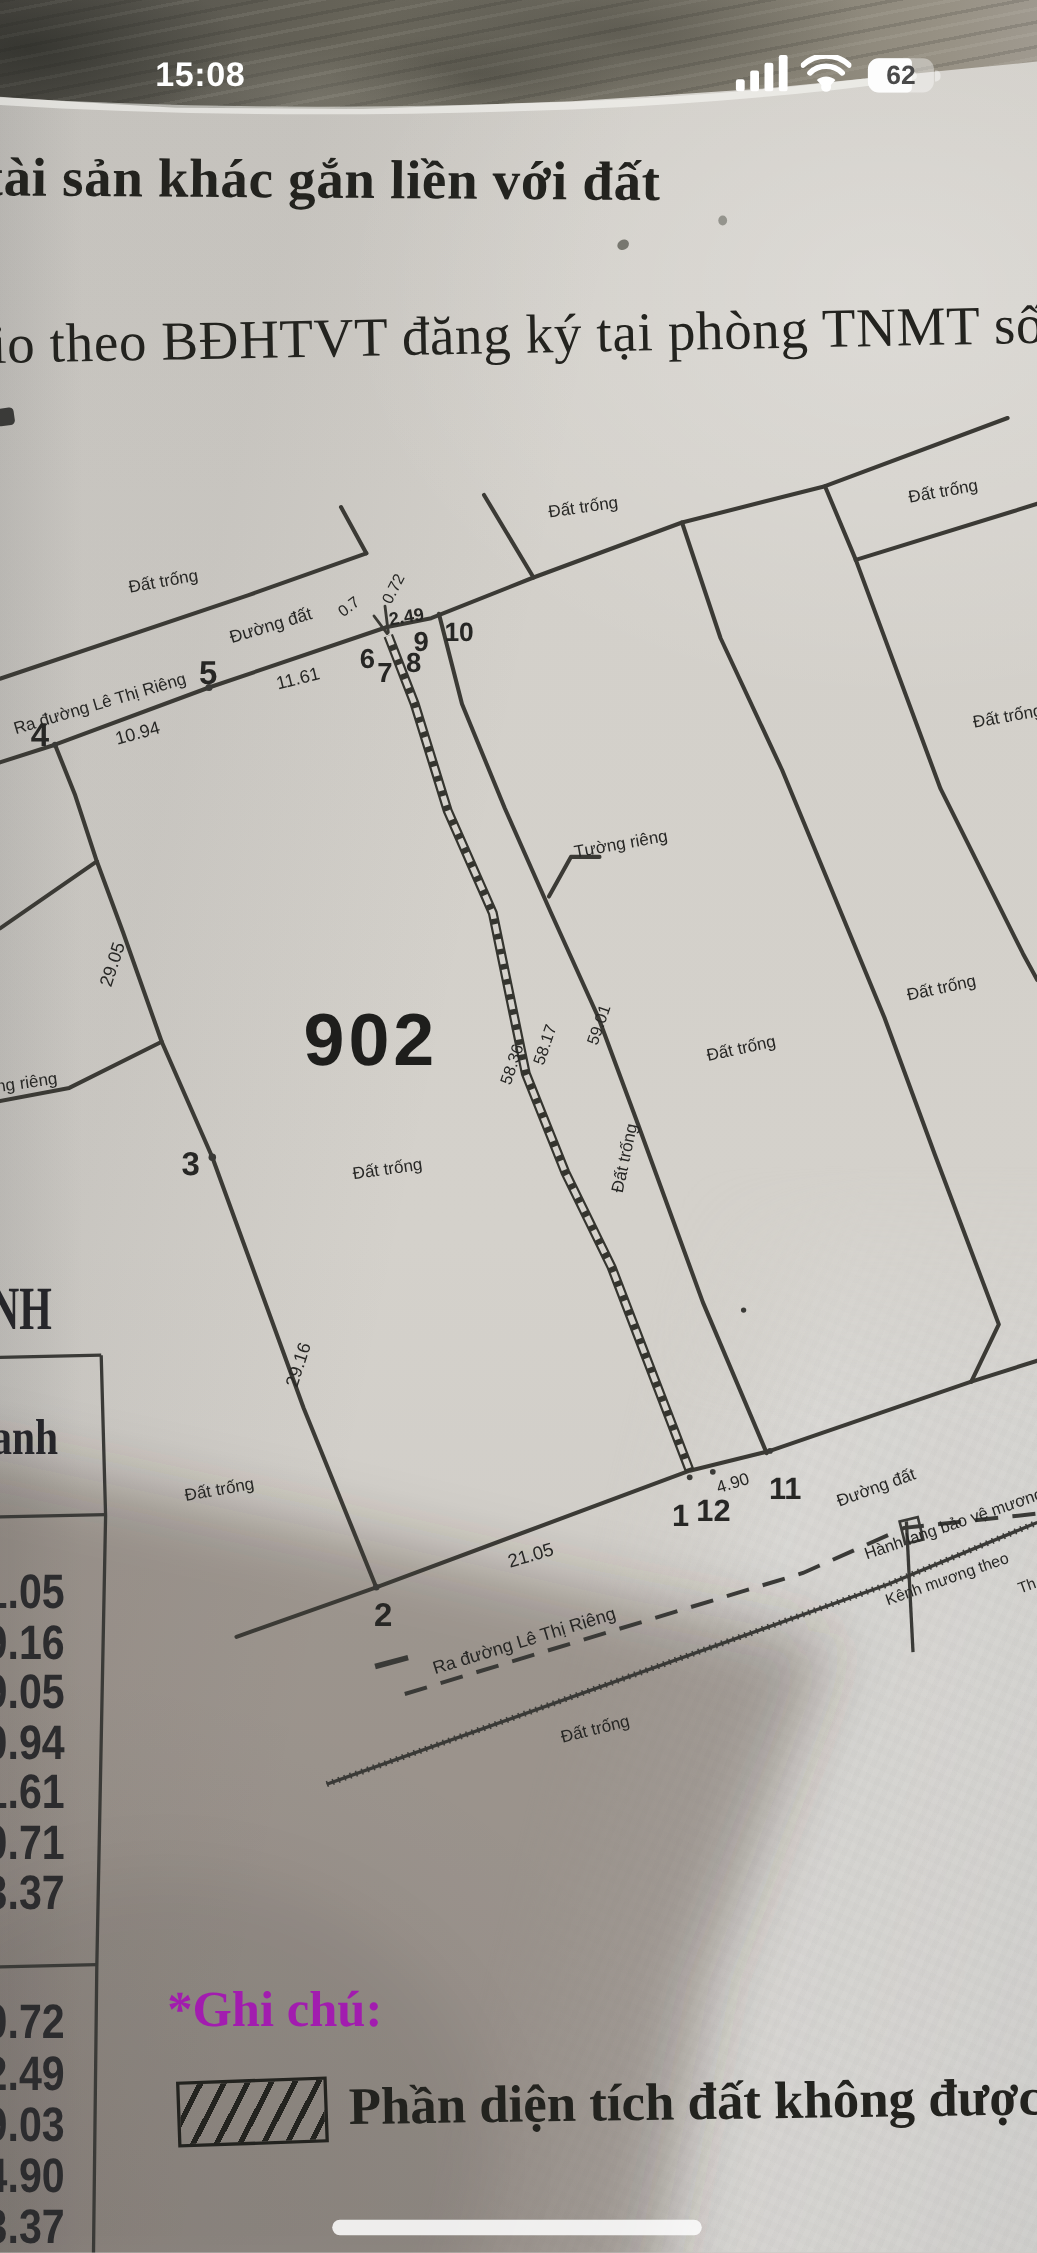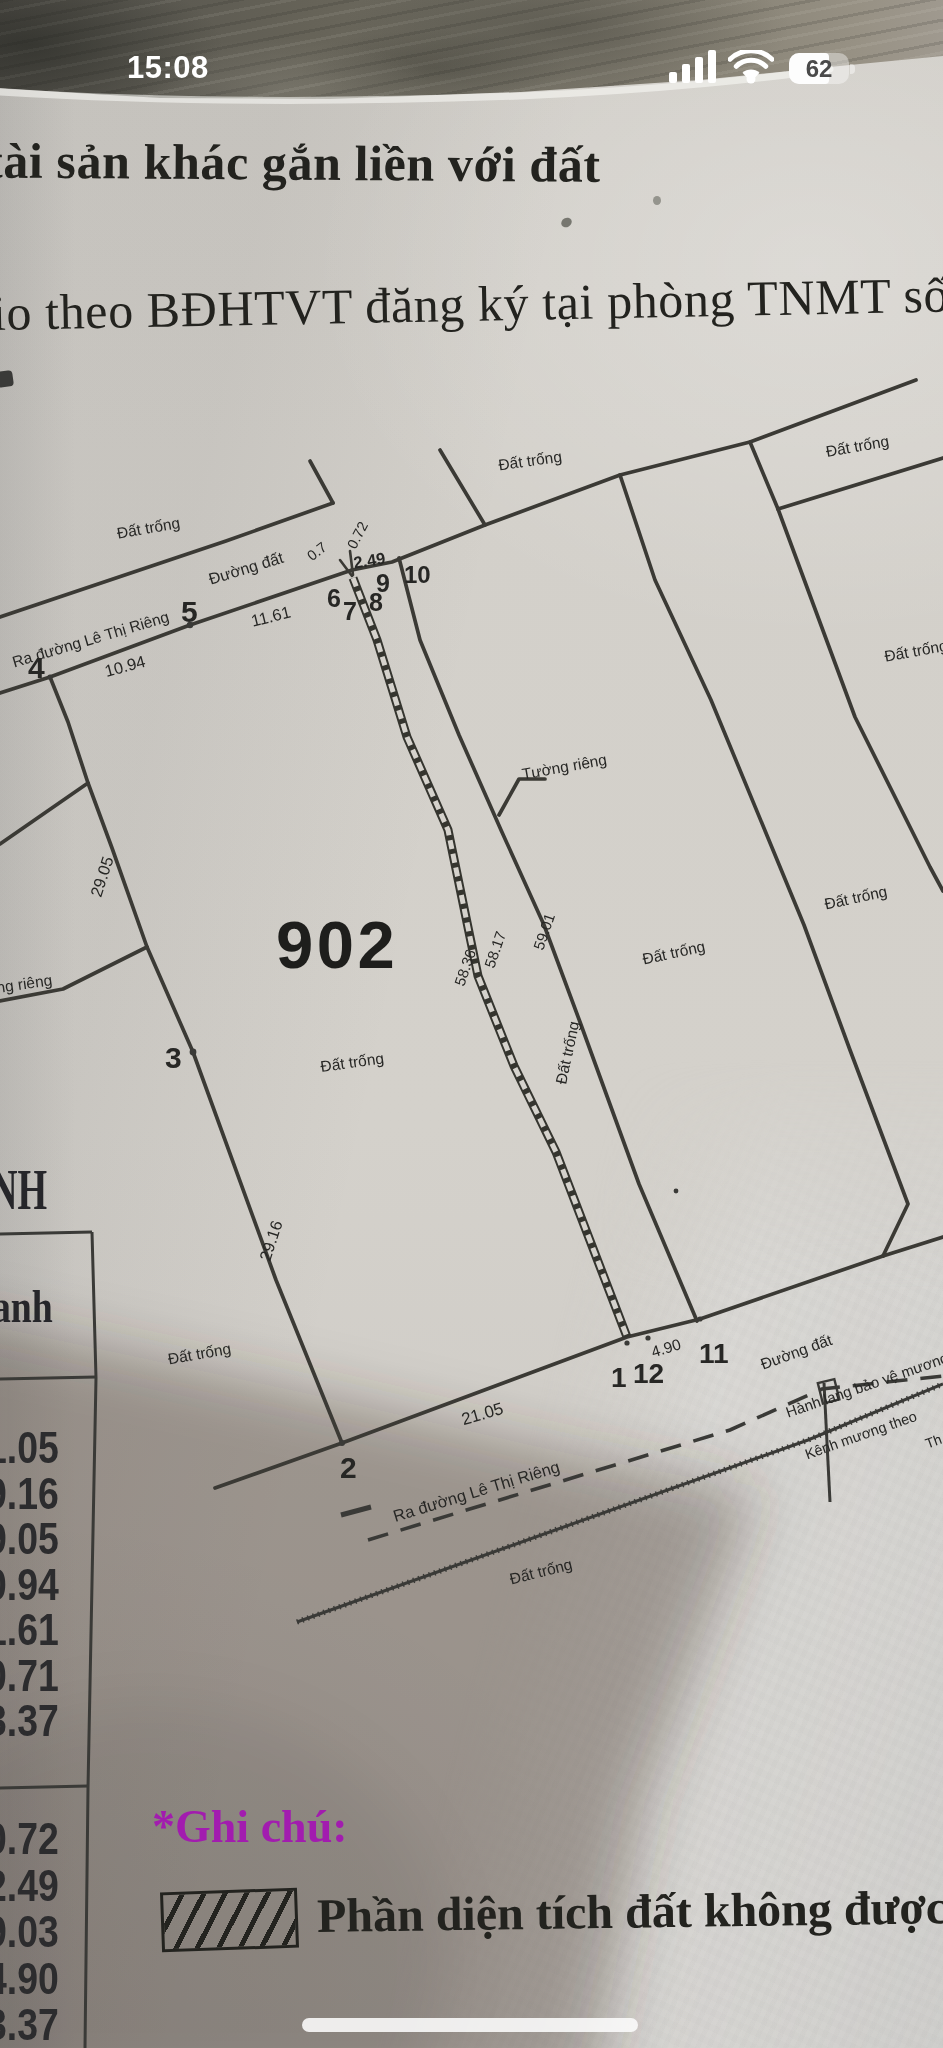--- a/index.html
+++ b/index.html
@@ -48,21 +48,21 @@
   radial-gradient(ellipse 180px 50px at 46% 60%, rgba(38,38,32,0.25), rgba(38,38,32,0) 75%),
   repeating-linear-gradient(169deg, rgba(32,32,28,0.14) 0 3px, rgba(32,32,28,0) 3px 10px, rgba(240,238,228,0.08) 10px 13px, rgba(240,238,228,0) 13px 22px),
   linear-gradient(96deg,#4c4a44 0%,#5a5850 15%,#666358 33%,#6f6c61 48%,#7b776b 64%,#8a8578 78%,#979184 90%,#a09a90 100%);
  clip-path:polygon(0 0,943px 0,943px 56px,860px 64px,700px 80px,520px 92px,330px 99px,160px 98px,60px 92px,0 88px);"></div>
 
 <svg class="abs" style="left:0;top:0" width="943" height="130" viewBox="0 0 943 130">
  <path d="M0,92 C160,102 330,103 520,96 C660,90 770,78 830,69" fill="none" stroke="rgba(252,252,247,0.55)" stroke-width="7" stroke-linecap="round"></path>
 </svg>
 
 <div class="abs" style="left:127px;top:50px;width:110px;height:36px;color:#fff;
- font-size:31px;font-weight:700;letter-spacing:0.5px;">15:08</div>
+ font-size:31px;font-weight:700;letter-spacing:0.5px;text-align:center">15:08</div>
 
 <div class="abs" style="left:669px;top:50px;width:50px;height:34px">
  <div class="abs" style="left:0;top:22px;width:8px;height:11px;background:#fff;border-radius:2px"></div>
  <div class="abs" style="left:13px;top:14px;width:8px;height:19px;background:#fff;border-radius:2px"></div>
  <div class="abs" style="left:26px;top:7px;width:8px;height:26px;background:#fff;border-radius:2px"></div>
  <div class="abs" style="left:39px;top:0;width:8px;height:33px;background:#fff;border-radius:2px"></div>
 </div>
 
 <svg class="abs" style="left:728px;top:50px" width="46" height="36" viewBox="0 0 46 36">
  <path d="M23 32 L14.5 22.8 A12.8 12.8 0 0 1 31.5 22.8 Z" fill="#fff"></path>

